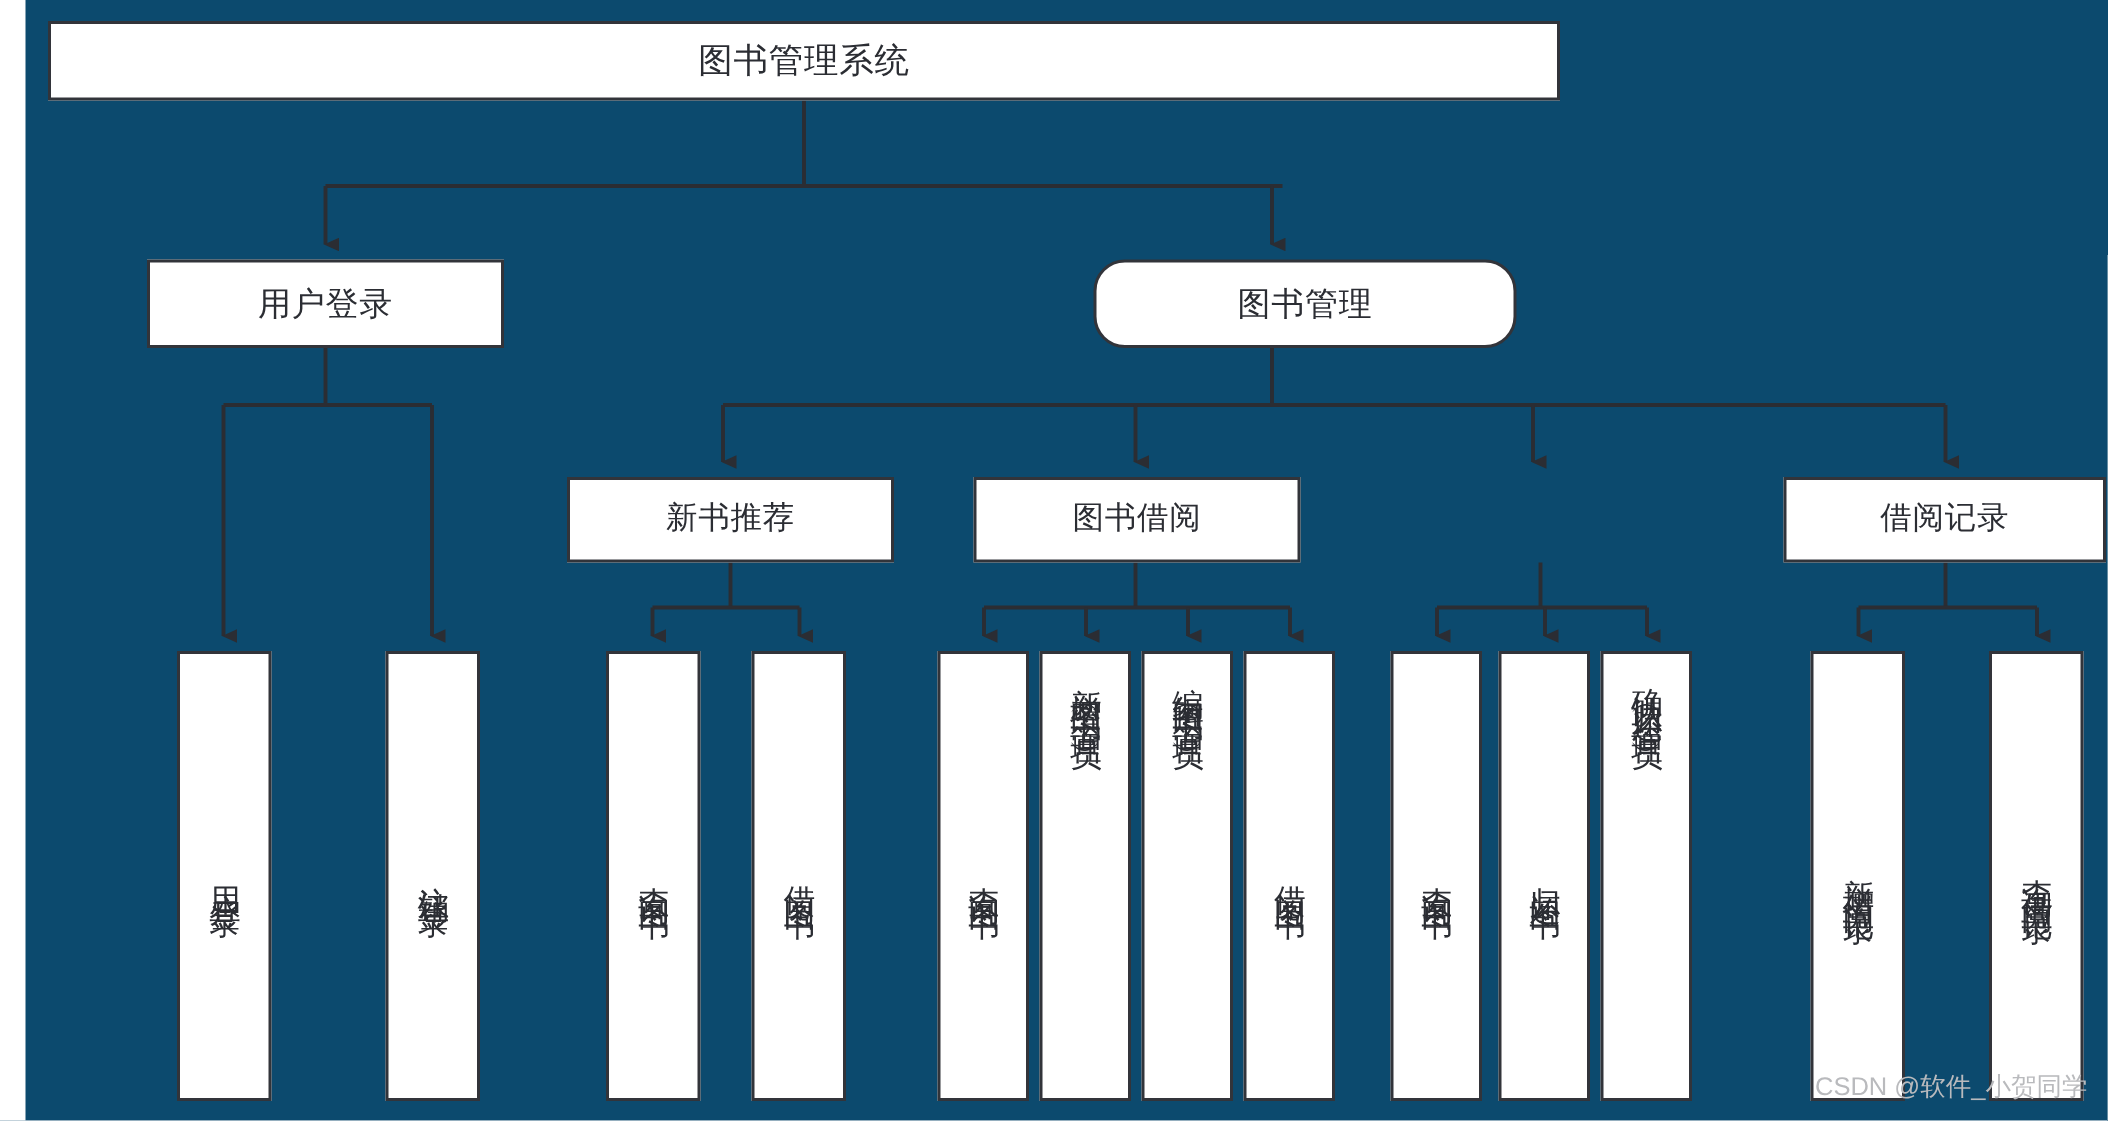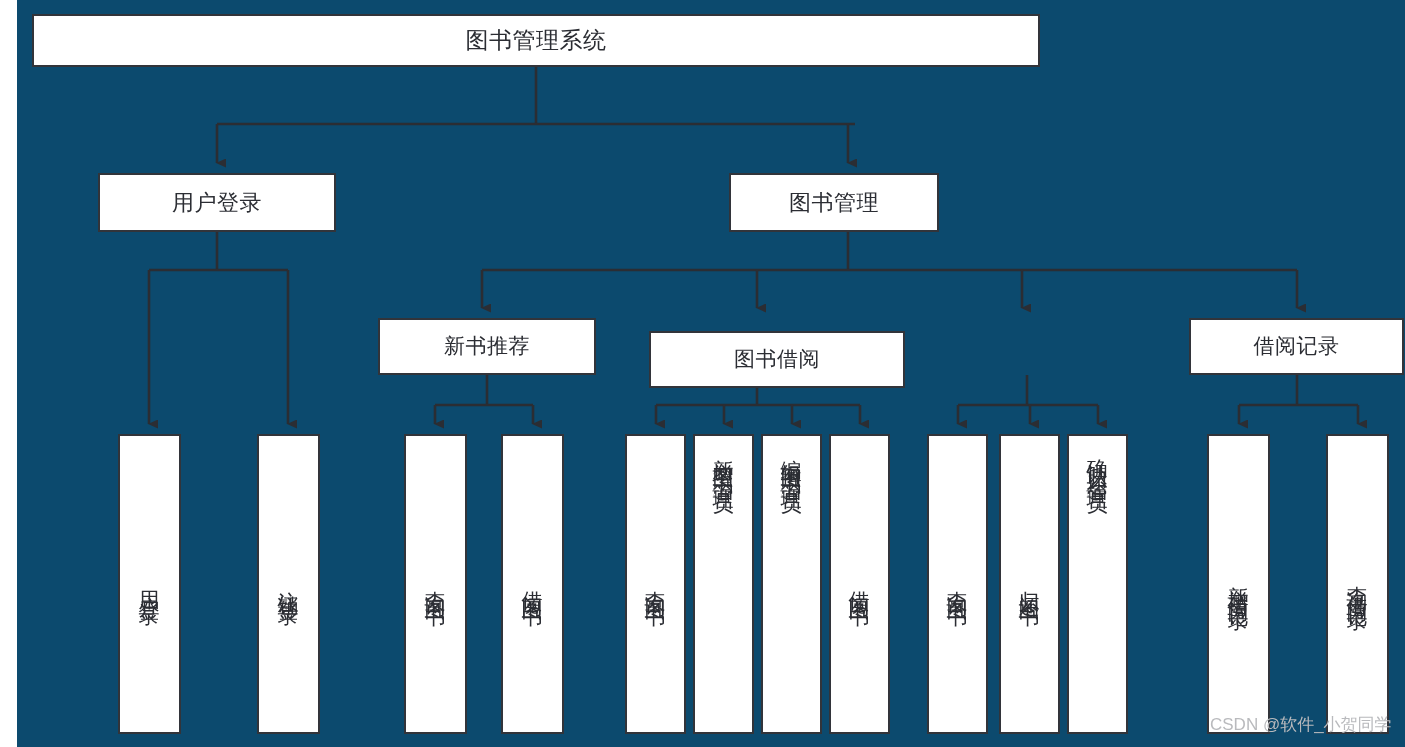--- a/index.html
+++ b/index.html
@@ -128,28 +128,28 @@
     </g>
   </svg>
 
   <div class="node root" style="left:15px; top:14px; width:1008px; height:53px;">
     <span class="node-label">图书管理系统</span>
   </div>
 
   <div class="node level2" style="left:81px; top:173px; width:238px; height:59px;">
     <span class="node-label">用户登录</span>
   </div>
-  <div class="node level2" style="left:712px; top:173px; width:210px; height:59px;">
+  <div class="node level2" style="left:712px; top:173px; width:282px; height:59px;border-radius:21px;">
     <span class="node-label">图书管理</span>
   </div>
 
   <div class="node level3" style="left:361px; top:318px; width:218px; height:57px;">
     <span class="node-label">新书推荐</span>
   </div>
-  <div class="node level3" style="left:632px; top:331px; width:256px; height:57px;text-align:right;">
+  <div class="node level3" style="left:632px; top:318px; width:218px; height:57px;text-align:right;">
     <span class="node-label">图书借阅</span>
   </div>
   <div class="node level3" style="left:1172px; top:318px; width:215px; height:57px;">
     <span class="node-label">借阅记录</span>
   </div>
 
   <div class="node leaf centered" style="left:101px; top:434px; width:63px; height:300px;">
     <span class="node-label">用户登录</span>
   </div>
   <div class="node leaf centered" style="left:240px; top:434px; width:63px; height:300px;">

